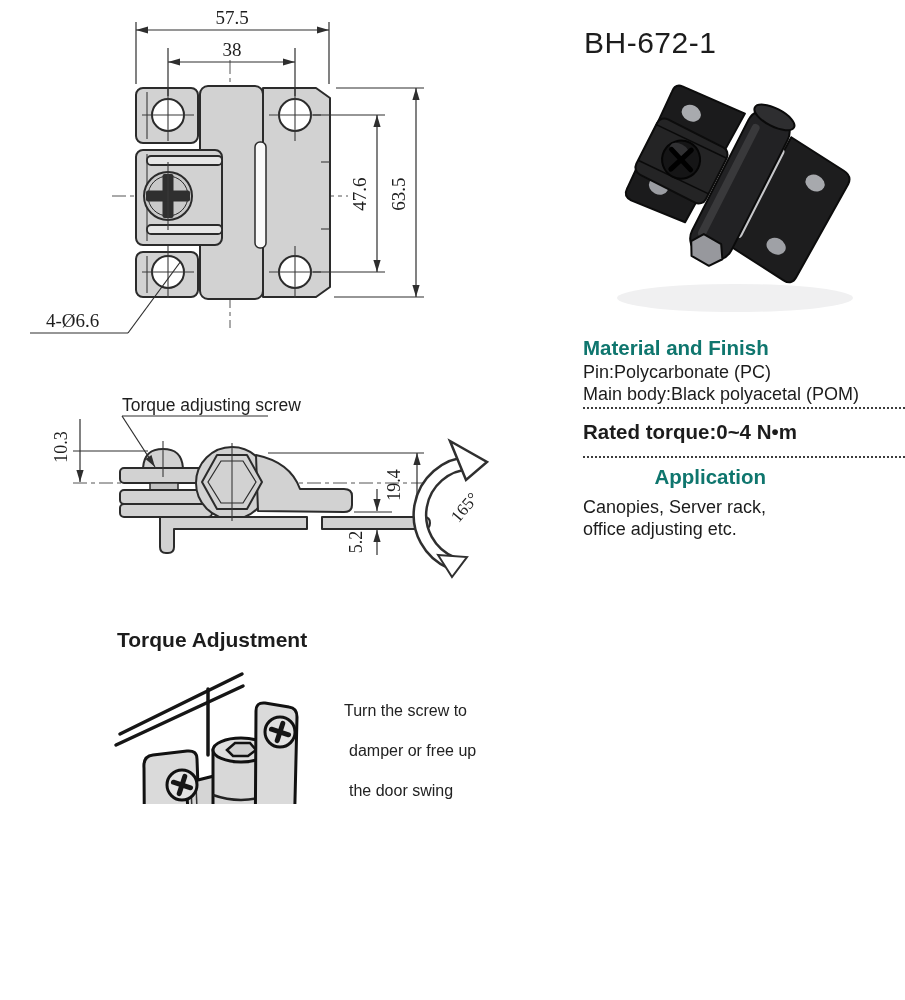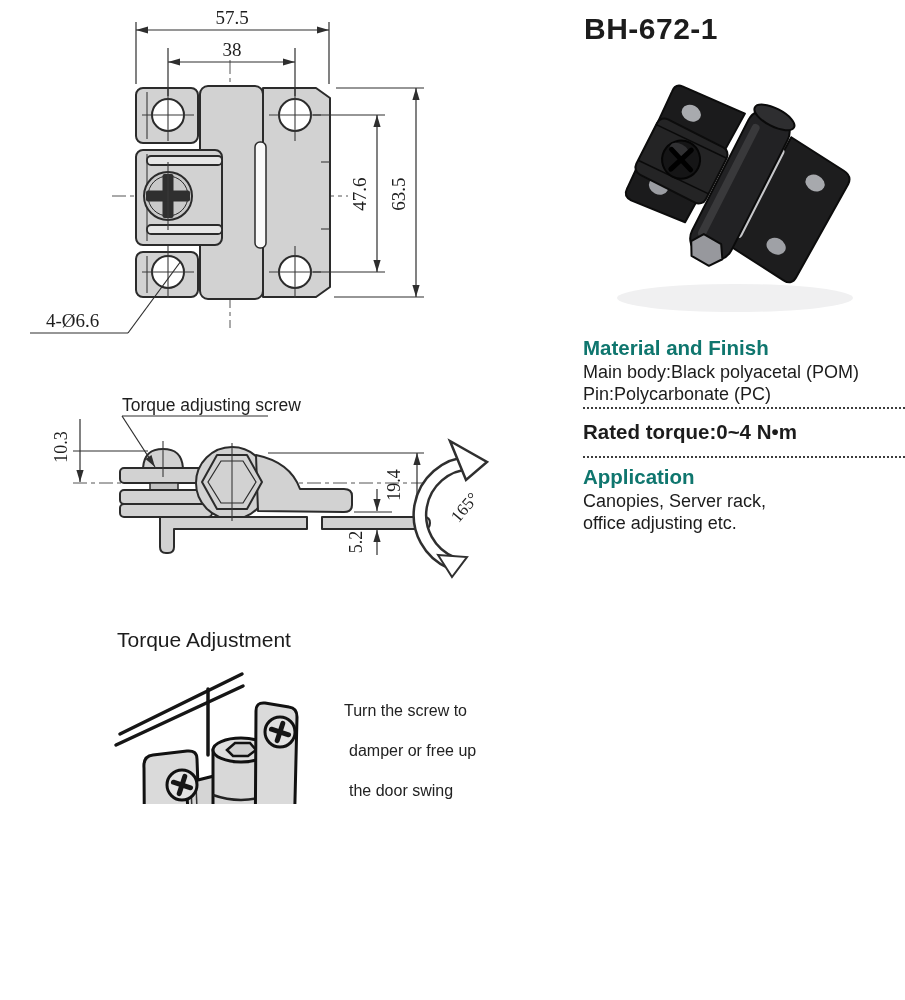--- a/index.html
+++ b/index.html
@@ -1,29 +1,29 @@
 <!DOCTYPE html>
 <html><head>
 <meta charset="utf-8">
 <style>
   html,body{margin:0;padding:0;background:#ffffff;}
   #page{position:relative;width:905px;height:804px;background:#ffffff;overflow:hidden;
         font-family:"Liberation Sans",sans-serif;color:#1c1c1c;}
   .abs{position:absolute;}
   .h-bold{font-weight:bold;color:#0f766e;}
-  #model-title{left:584px;top:12px;font-size:30px;font-weight:bold;letter-spacing:0.5px;}
+  #model-title{left:584px;top:26px;font-size:30px;font-weight:normal;letter-spacing:0.5px;}
   #spec-material{left:583px;top:337px;line-height:22px;font-size:18px;}
   #spec-material .head{font-size:20.5px;margin-bottom:2px;}
   .dotsep{height:0;border-top:2px dotted #3c3c3c;left:583px;width:322px;}
   #dotsep1{top:407px;}
   #dotsep2{top:456px;}
   #spec-torque{left:583px;top:420px;font-size:20.5px;font-weight:bold;}
   #spec-app{left:583px;top:466px;line-height:22px;font-size:18px;}
-  #spec-app .head{font-size:20.5px;margin-bottom:2px;}
-  #torque-adjust-heading{left:117px;top:628px;font-size:21px;font-weight:normal;}
+  #spec-app .head{font-size:20.5px;margin-bottom:8px;text-align:right;}
+  #torque-adjust-heading{left:117px;top:628px;font-size:21px;font-weight:bold;}
   #instruction{left:344px;top:699px;font-size:16px;line-height:24px;color:#222;}
   #instruction .ind{padding-left:5px;margin-top:16px;}
   svg text{font-family:"Liberation Serif","DejaVu Serif",serif;fill:#1e1e1e;}
   svg text.sans{font-family:"Liberation Sans",sans-serif;}
   .part{fill:#d2d2d2;stroke:#2b2b2b;stroke-width:2;stroke-linejoin:round;}
   .thin{stroke:#3a3a3a;stroke-width:1.1;fill:none;}
   .cline{stroke:#555;stroke-width:1;fill:none;stroke-dasharray:14 4 4 4;}
   .dim{stroke:#2e2e2e;stroke-width:1.2;fill:none;}
 </style>
 </head>
@@ -244,22 +244,22 @@
       <path d="M213,224 A36 26 0 0 1 262,246"></path>
       <path d="M251,301 A42 34 0 0 1 198,322"></path>
       <polygon points="266,258 250,236 246,251" fill="#161616" stroke="none"></polygon>
     </g>
   </svg>
 
   <div class="abs" id="model-title">BH-672-1</div>
 
   <div class="abs" id="spec-material">
     <div class="h-bold head">Material and Finish</div>
+    <div>Pin:Polycarbonate (PC)</div>
     <div>Main body:Black polyacetal (POM)</div>
-    <div>Pin:Polycarbonate (PC)</div>
   </div>
 
   <div class="abs dotsep" id="dotsep1"></div>
 
   <div class="abs" id="spec-torque">Rated torque:0~4 N•m</div>
 
   <div class="abs dotsep" id="dotsep2"></div>
 
   <div class="abs" id="spec-app">
     <div class="h-bold head">Application</div>

